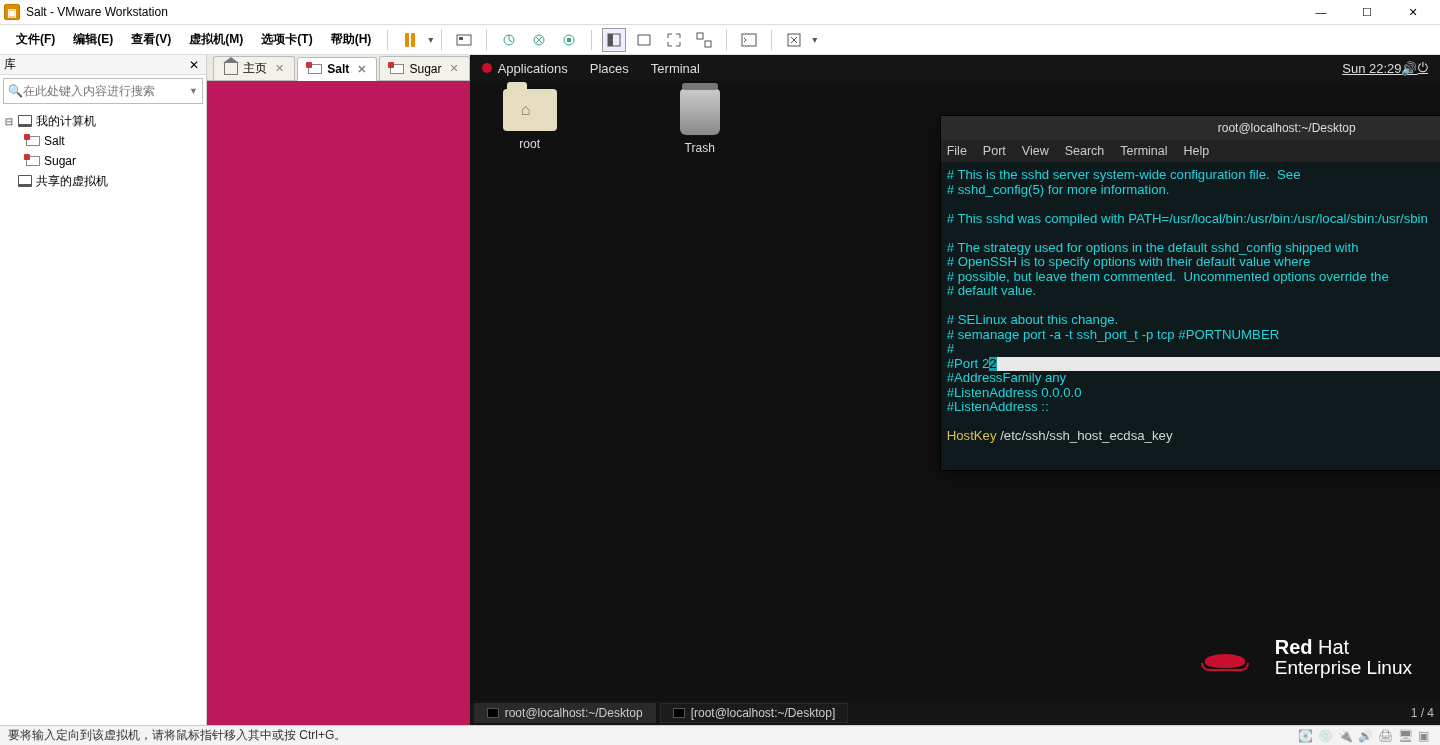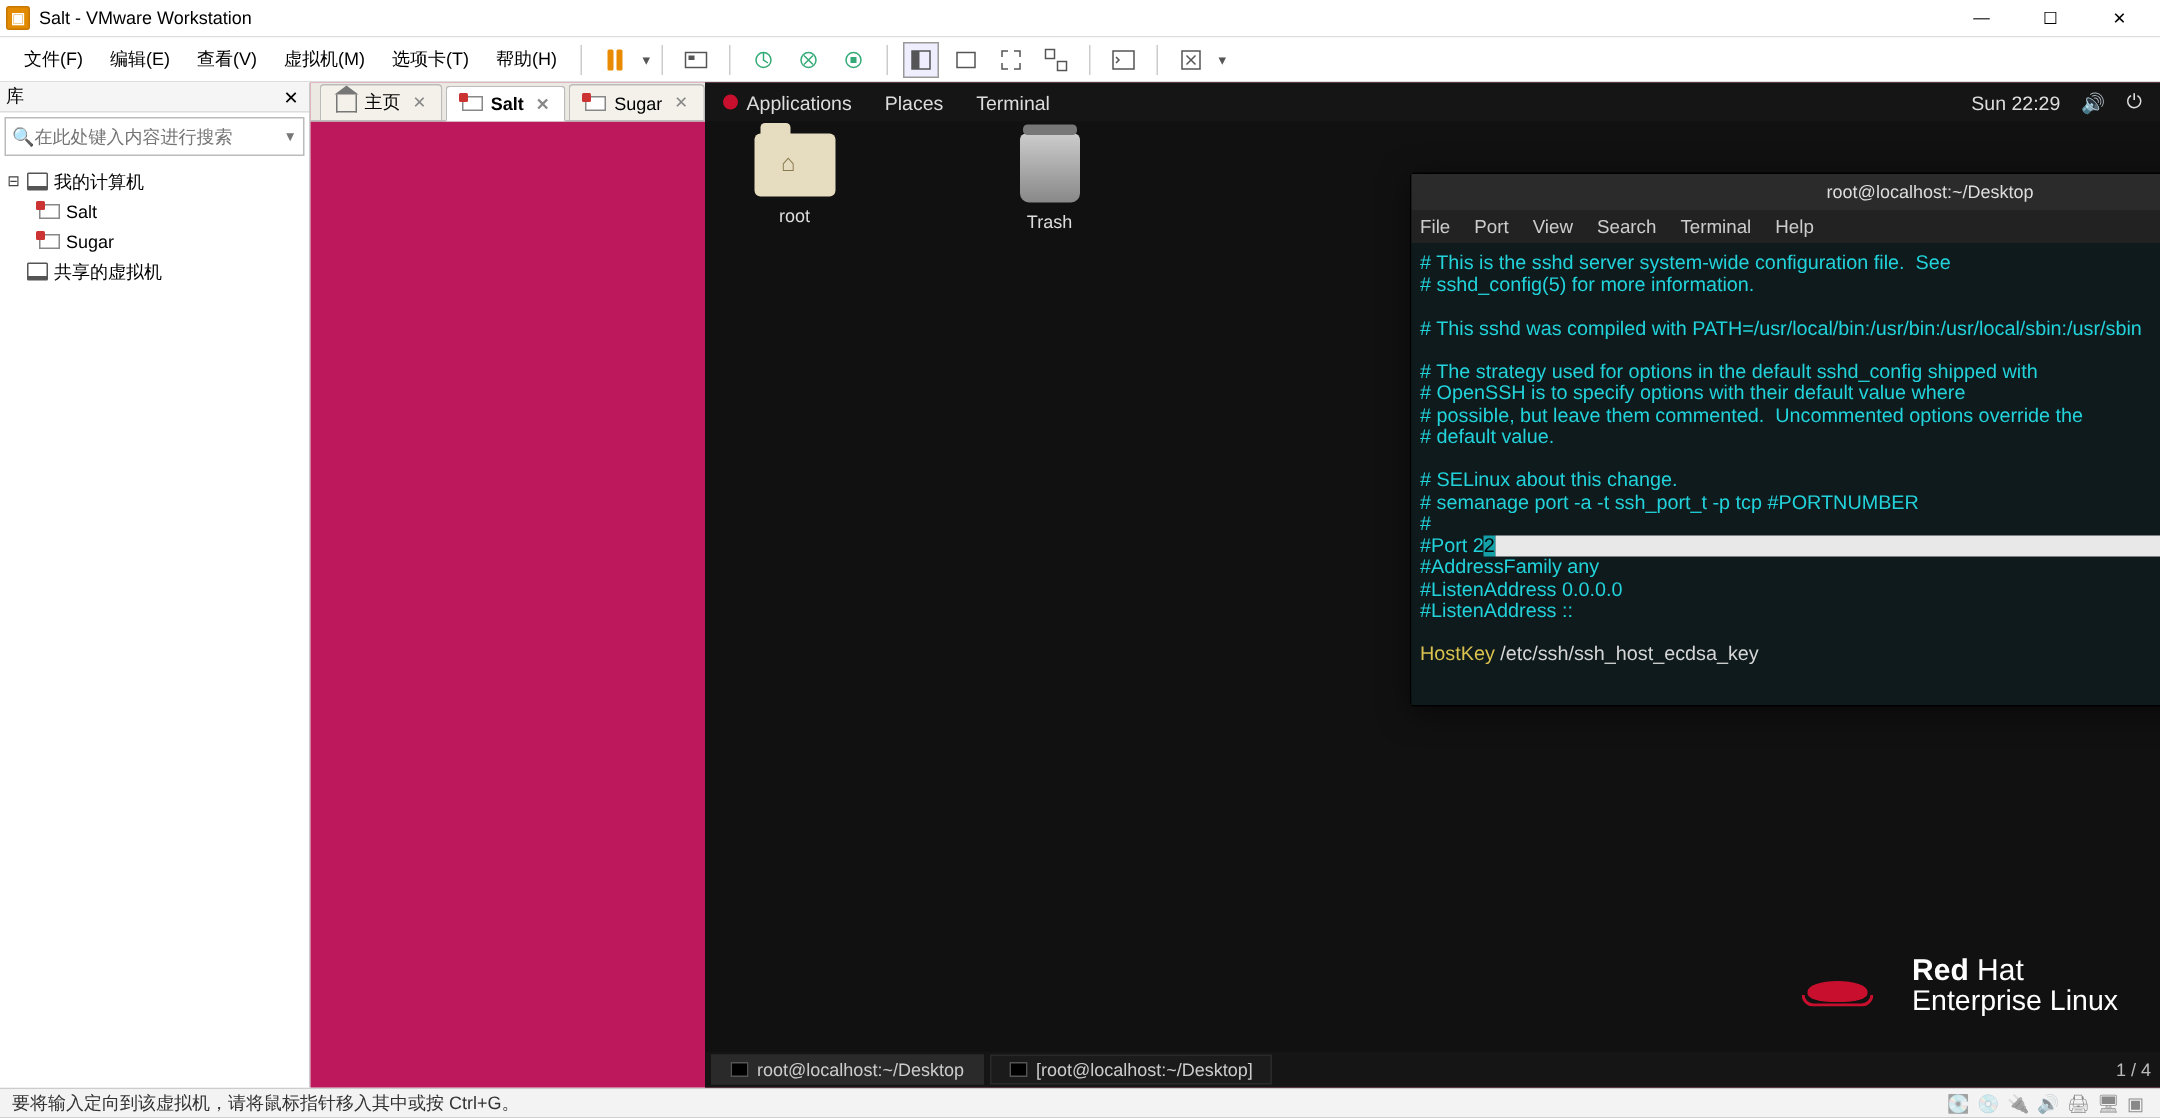--- a/index.html
+++ b/index.html
@@ -5,21 +5,21 @@
 * { margin: 0; padding: 0; box-sizing: border-box; font-family: "Segoe UI", Tahoma, sans-serif; }
 html, body { width: 1440px; height: 745px; background: #fff; overflow: hidden; }
 
 
 .titlebar { height: 25px; display: flex; align-items: center; font-size: 12px; padding: 0 4px; background: #fff; border-bottom: 1px solid #ddd; }
 .titlebar .logo { width: 16px; height: 16px; background: #e28b00; border: 1px solid #c77700; border-radius: 2px; margin-right: 6px; display:flex;align-items:center;justify-content:center;color:#fff;font-size:10px;font-weight:bold;}
 .titlebar .wincontrols { margin-left: auto; display: flex; }
 .titlebar .wincontrols div { width: 46px; height: 25px; display: flex; align-items: center; justify-content: center; font-size: 11px; }
 
 .menubar { height: 30px; display: flex; align-items: center; padding: 0 8px; gap: 2px; font-size: 12px; background: #fff; border-bottom: 1px solid #ddd; }
-.menubar .menu-item { padding: 4px 8px; }
+.menubar .menu-item { padding: 4px 8px; font-weight: bold; }
 .menubar .sep { width: 1px; height: 20px; background: #ccc; margin: 0 6px; }
 .menubar .tb-btn { width: 24px; height: 24px; display: flex; align-items: center; justify-content: center; margin: 0 2px; border:1px solid transparent; }
 .menubar svg { width:16px; height:16px; }
 .pause-ico{display:flex;gap:2px;}
 .pause-ico span{width:4px;height:14px;background:#e88b00;border-radius:1px;}
 .arrow-down{font-size:10px;color:#555;margin-left:2px;}
 
 
 .app-body { display: flex; height: calc(100% - 25px - 30px - 20px); }
 .sidebar { width: 207px; border-right: 1px solid #ccc; display:flex; flex-direction:column; background:#fff;}
@@ -43,21 +43,21 @@
 .tab.active{background:#fff;border-bottom:1px solid #fff;margin-bottom:-1px;font-weight:bold;}
 .tab .tab-x{font-size:11px;color:#888;margin-left:3px;}
 .home-ico{width:14px;height:12px;border:1px solid #777;border-top:none;position:relative;}
 .home-ico::before{content:"";position:absolute;top:-6px;left:-2px;border:8px solid transparent;border-bottom-color:#777;border-top:none;border-bottom-width:6px;}
 
 
 .guest{flex:1;background:#111;position:relative;overflow:hidden;color:#eee;}
 .gnome-bar{height:26px;background:#151515;display:flex;align-items:center;font-size:13px;padding:0 12px;color:#ddd;}
 .gnome-bar .gmenu{margin-right:22px;}
 .gnome-bar .redhat-dot{width:10px;height:10px;background:#c8102e;border-radius:50%;margin-right:6px;}
-.gnome-bar .right{margin-left:auto;display:flex;align-items:center;gap:14px;}
+.gnome-bar .right{margin-left:auto;display:flex;align-items:center;text-decoration:underline;}
 .desktop-icons{position:absolute;top:34px;left:20px;display:flex;gap:90px;}
 .dicon{width:80px;text-align:center;font-size:12px;color:#ddd;}
 .folder-graphic{width:54px;height:42px;margin:0 auto 6px;background:#e6dcc0;border-radius:4px;position:relative;}
 .folder-graphic::before{content:"";position:absolute;top:-7px;left:4px;width:20px;height:8px;background:#e6dcc0;border-radius:3px 3px 0 0;}
 .trash-graphic{width:40px;height:46px;margin:0 auto 6px;background:linear-gradient(#ccc,#888);border-radius:4px 4px 6px 6px;position:relative;}
 .trash-graphic::before{content:"";position:absolute;top:-6px;left:2px;right:2px;height:7px;background:#777;border-radius:3px;}
 .home-glyph{position:absolute;top:12px;left:18px;font-size:16px;color:#8a7a50;}
 
 
 .term-window{position:absolute;left:470px;top:60px;width:694px;background:#181c1e;border:1px solid #000;border-radius:3px;box-shadow:0 4px 20px rgba(0,0,0,.5);}

